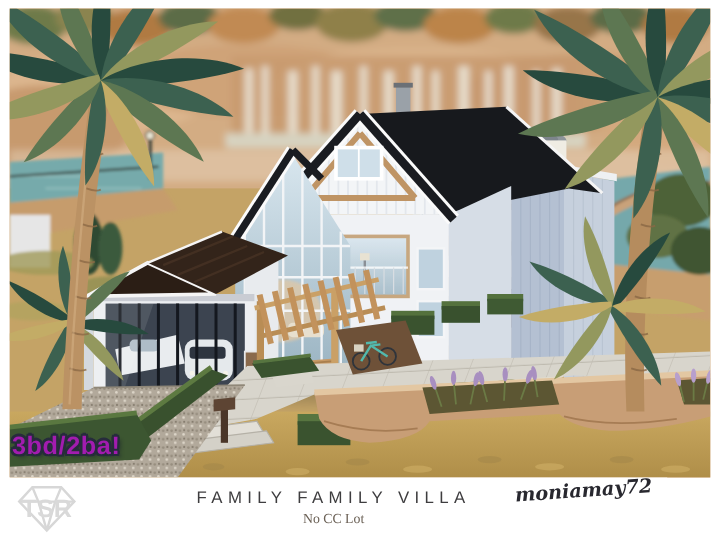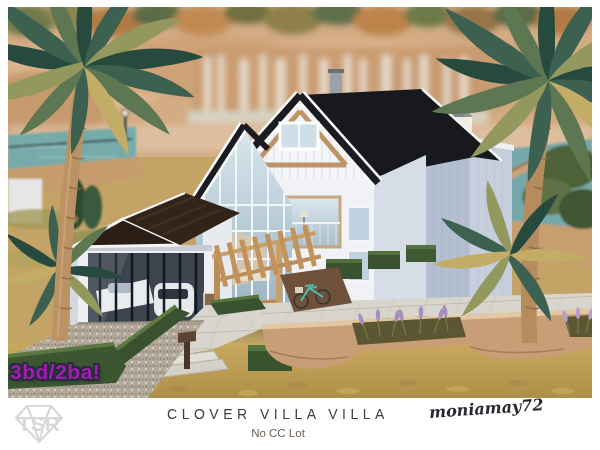--- a/index.html
+++ b/index.html
@@ -9,21 +9,21 @@
   .photo svg{display:block;}
   .badge{position:absolute;left:10px;top:360px;font-size:21px;font-weight:bold;color:#a21caf;
          letter-spacing:.5px;font-family:"Liberation Sans",sans-serif;
          text-shadow:2px 0 #272c3c,-2px 0 #272c3c,0 2px #272c3c,0 -2px #272c3c,
                      1.6px 1.6px #272c3c,-1.6px 1.6px #272c3c,1.6px -1.6px #272c3c,-1.6px -1.6px #272c3c,
                      3px 3px 3px rgba(20,24,40,.45);}
   .band{position:absolute;left:0;bottom:0;width:556px;height:52px;background:#ffffff;}
   .cap-title{position:absolute;left:0;right:0;top:8px;text-align:center;font-size:14px;
              letter-spacing:4.5px;color:#3e3d3f;font-weight:400;}
   .cap-sub{position:absolute;left:0;right:0;top:29px;text-align:center;font-size:11.5px;
-           color:#6b6156;font-family:Liberation Sans, sans-serif;}
+           color:#6b6156;font-family:Liberation Serif, serif;}
   .sig{position:absolute;right:12px;top:1px;font-size:16px;font-style:italic;font-weight:bold;
        color:#28282f;font-family:"DejaVu Serif",serif;transform:rotate(-4deg);}
   .tsr{position:absolute;left:12px;top:3px;}
 </style>
 </head>
 <body>
 
 <div class="photo">
 <svg width="584" height="391" viewBox="0 0 584 391" xmlns="http://www.w3.org/2000/svg">
   <defs>
@@ -438,16 +438,16 @@
 <div class="badge">3bd/2ba!</div>
 
 <div class="band">
   <svg class="tsr" width="54" height="46" viewBox="0 0 54 46">
     <g stroke="#d7d7d7" stroke-width="2" fill="none">
       <polygon points="15,5 39,5 50,17 27,41 4,17"></polygon>
       <path d="M4 17H50 M15 5L20 17 M39 5L34 17 M20 17L27 41 M34 17L27 41"></path>
     </g>
     <text x="27" y="30" text-anchor="middle" font-family="Liberation Sans, sans-serif" font-size="21" font-weight="bold" fill="#d9d9d9">TSR</text>
   </svg>
-  <div class="cap-title">CLOVER VILLA VILLA</div>
+  <div class="cap-title">FAMILY FAMILY VILLA</div>
   <div class="cap-sub">No CC Lot</div>
   <div class="sig">moniamay72</div>
 </div>
 
 </body></html>

